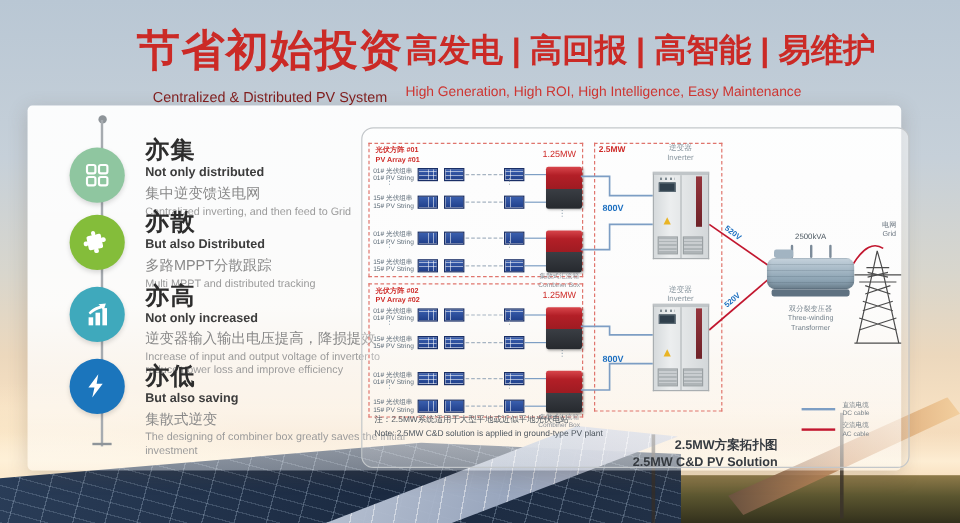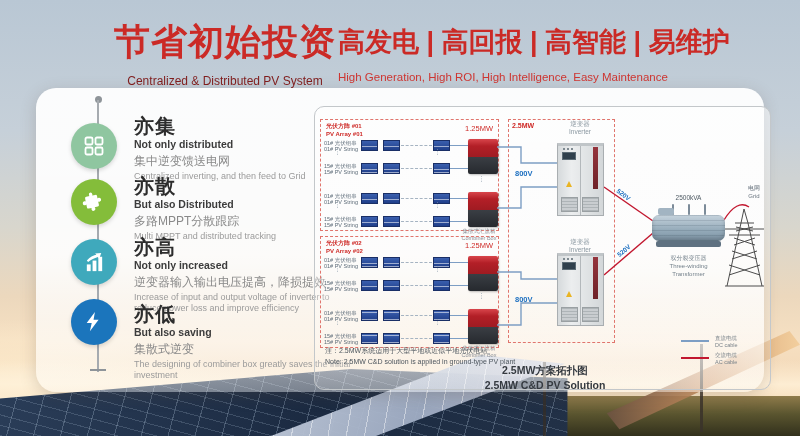--- a/index.html
+++ b/index.html
@@ -29,21 +29,21 @@
   .hdr{z-index:2}
   .hdr-zh{font-weight:bold;color:#cb2a26}
   .t1{left:112px;top:18px;width:226px;text-align:center}
   .t1 .hdr-zh{font-size:36px;letter-spacing:1px}
   .t1 .hdr-sub{font-size:12px;color:#7f1d1d;margin-top:7px;white-space:nowrap}
   .t2{left:338px;top:24px;width:360px}
   .t2 .hdr-zh{font-size:27px;white-space:nowrap}
   .t2 .hdr-sub{font-size:11.5px;color:#cd3531;margin-top:11px;white-space:nowrap}
 
   
-  .panel{left:36px;top:88px;width:728px;height:304px;border-radius:20px;z-index:1;
+  .panel{left:23px;top:88px;width:728px;height:304px;border-radius:4px;z-index:1;
     background:linear-gradient(180deg,rgba(255,255,255,.94) 0%,rgba(255,255,255,.9) 55%,rgba(255,255,255,.62) 84%,rgba(253,252,250,.42) 100%);
     box-shadow:0 4px 16px rgba(90,75,60,.22)}
 
   
   .tline{left:61px;top:12px;width:2px;height:272px;background:#a6abb0}
   .tdot{left:58.5px;top:8px;width:7px;height:7px;border-radius:50%;background:#8e9499}
   .tcap{left:54px;top:281px;width:16px;height:2px;background:#8e9499}
   .f-ico{width:46px;height:46px;border-radius:50%;display:flex;align-items:center;justify-content:center;box-shadow:0 2px 4px rgba(0,0,0,.15)}
   .feature{width:218px}
   .f-zh{font-size:20px;font-weight:bold;color:#2d2d2d;line-height:1.05;letter-spacing:1px}
@@ -93,21 +93,21 @@
   .tx-body{left:0;top:11px;width:73px;height:26px;border-radius:7px;
     background-image:repeating-linear-gradient(0deg,rgba(30,50,65,.14) 0 1px,transparent 1px 5px),linear-gradient(#c6d3dd,#93a9b8 60%,#7e95a6);
     box-shadow:inset 0 -3px 4px rgba(0,0,0,.18)}
   .tx-base{left:4px;top:37px;width:65px;height:6px;background:#5f7181;border-radius:2px}
   .tx-lbl{left:327px;top:148px;width:93px;text-align:center;font-size:6px;line-height:1.3;color:#75828c;z-index:3}
   .grid-lbl{left:417px;top:78px;width:44px;text-align:center;font-size:6px;line-height:1.25;color:#6b7680;z-index:3}
   .tower{left:402px;top:94px;z-index:2}
   .lgd-line{width:28px;height:1.5px;z-index:3}
   .lgd-lbl{width:60px;font-size:5.5px;line-height:1.25;color:#7a838a;z-index:3}
   .note{left:10px;top:239px;font-size:7px;line-height:1.55;color:#4d565e;z-index:3}
-  .caption{left:114px;top:257px;width:232px;text-align:center;font-weight:bold;color:#353a40;z-index:3}
+  .caption{left:114px;top:257px;width:232px;text-align:right;font-weight:bold;color:#353a40;z-index:3}
   .cap-zh{font-size:10.5px}.cap-en{font-size:10.5px;margin-top:1px}
 </style>
 </head>
 <body>
 
 <div class="photo">
   <div class="sky"></div>
   <div class="sunglow"></div>
   <div class="horizon"></div>
   <div class="grass"></div>

